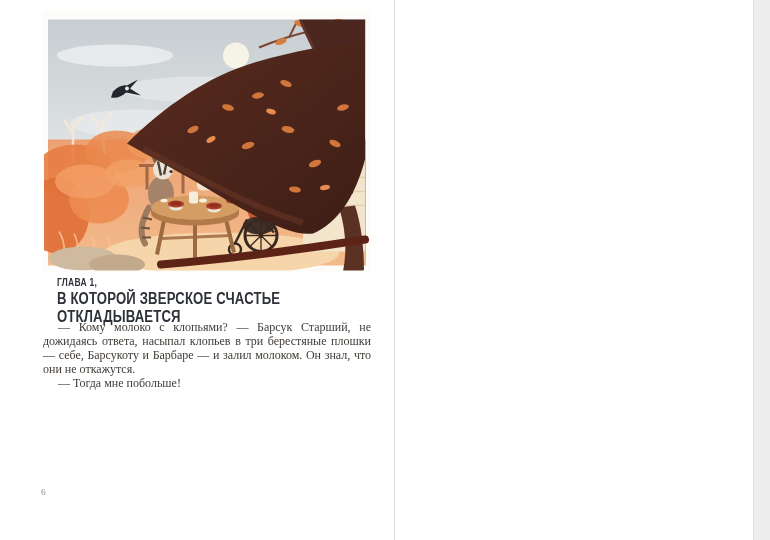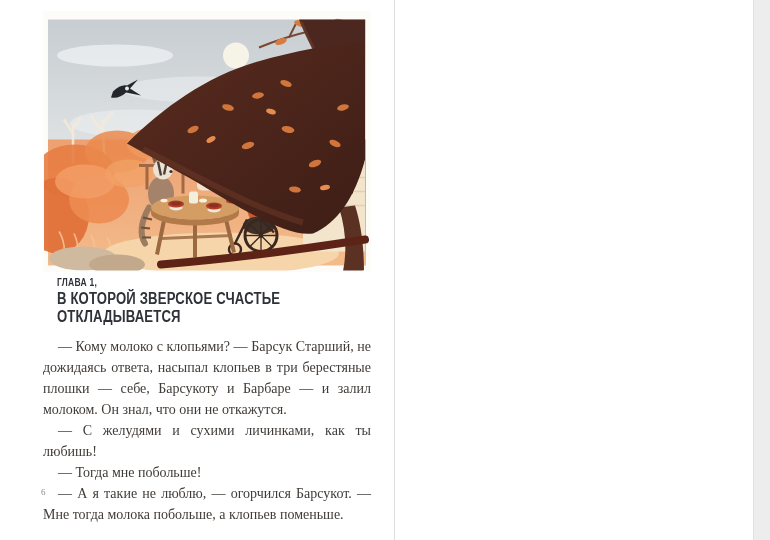--- a/index.html
+++ b/index.html
@@ -25,21 +25,21 @@
     color:#2e3238;letter-spacing:.3px;
     transform:scaleX(.85);transform-origin:0 0;white-space:nowrap;
   }
   .chapter-title{
     position:absolute;left:57px;top:290px;
     font-family:"Liberation Sans",sans-serif;font-weight:700;font-size:16px;
     line-height:17.5px;color:#2e3238;letter-spacing:.2px;
     transform:scaleX(.82);transform-origin:0 0;white-space:nowrap;
   }
   .body-text{position:absolute;color:#403b36;text-align:justify;}
-  .body-left{left:43px;top:336px;width:328px;font-size:14px;line-height:21px;}
+  .body-left{left:43px;top:320px;width:328px;font-size:12px;line-height:14px;}
   .body-text p{margin:0;text-indent:15px;}
 
   .pageno{position:absolute;top:487px;font-size:9px;color:#8b8b8b;}
   .pageno-left{left:41px;}
 </style>
 </head>
 <body>
 
 <div class="spread">
 
@@ -230,23 +230,21 @@
     </div>
 
     <div class="chapter-label">ГЛАВА 1,</div>
     <div class="chapter-title">
       <div>В КОТОРОЙ ЗВЕРСКОЕ СЧАСТЬЕ</div>
       <div>ОТКЛАДЫВАЕТСЯ</div>
     </div>
 
     <div class="body-text body-left">
       <p>— Кому молоко с клопьями? — Барсук Старший, не дожидаясь ответа, насыпал клопьев в три берестяные плошки — себе, Барсукоту и Барбаре — и залил молоком. Он знал, что они не откажутся.</p>
-      <p>— С желудями и сухими личинками, как ты любишь!</p>
       <p>— Тогда мне побольше!</p>
-      <p>— А я такие не люблю, — огорчился Барсукот. — Мне тогда молока побольше, а клопьев поменьше.</p>
     </div>
 
     <div class="pageno pageno-left">6</div>
   </div>
 
   <div class="page page-right">
     
     
   </div>
 

